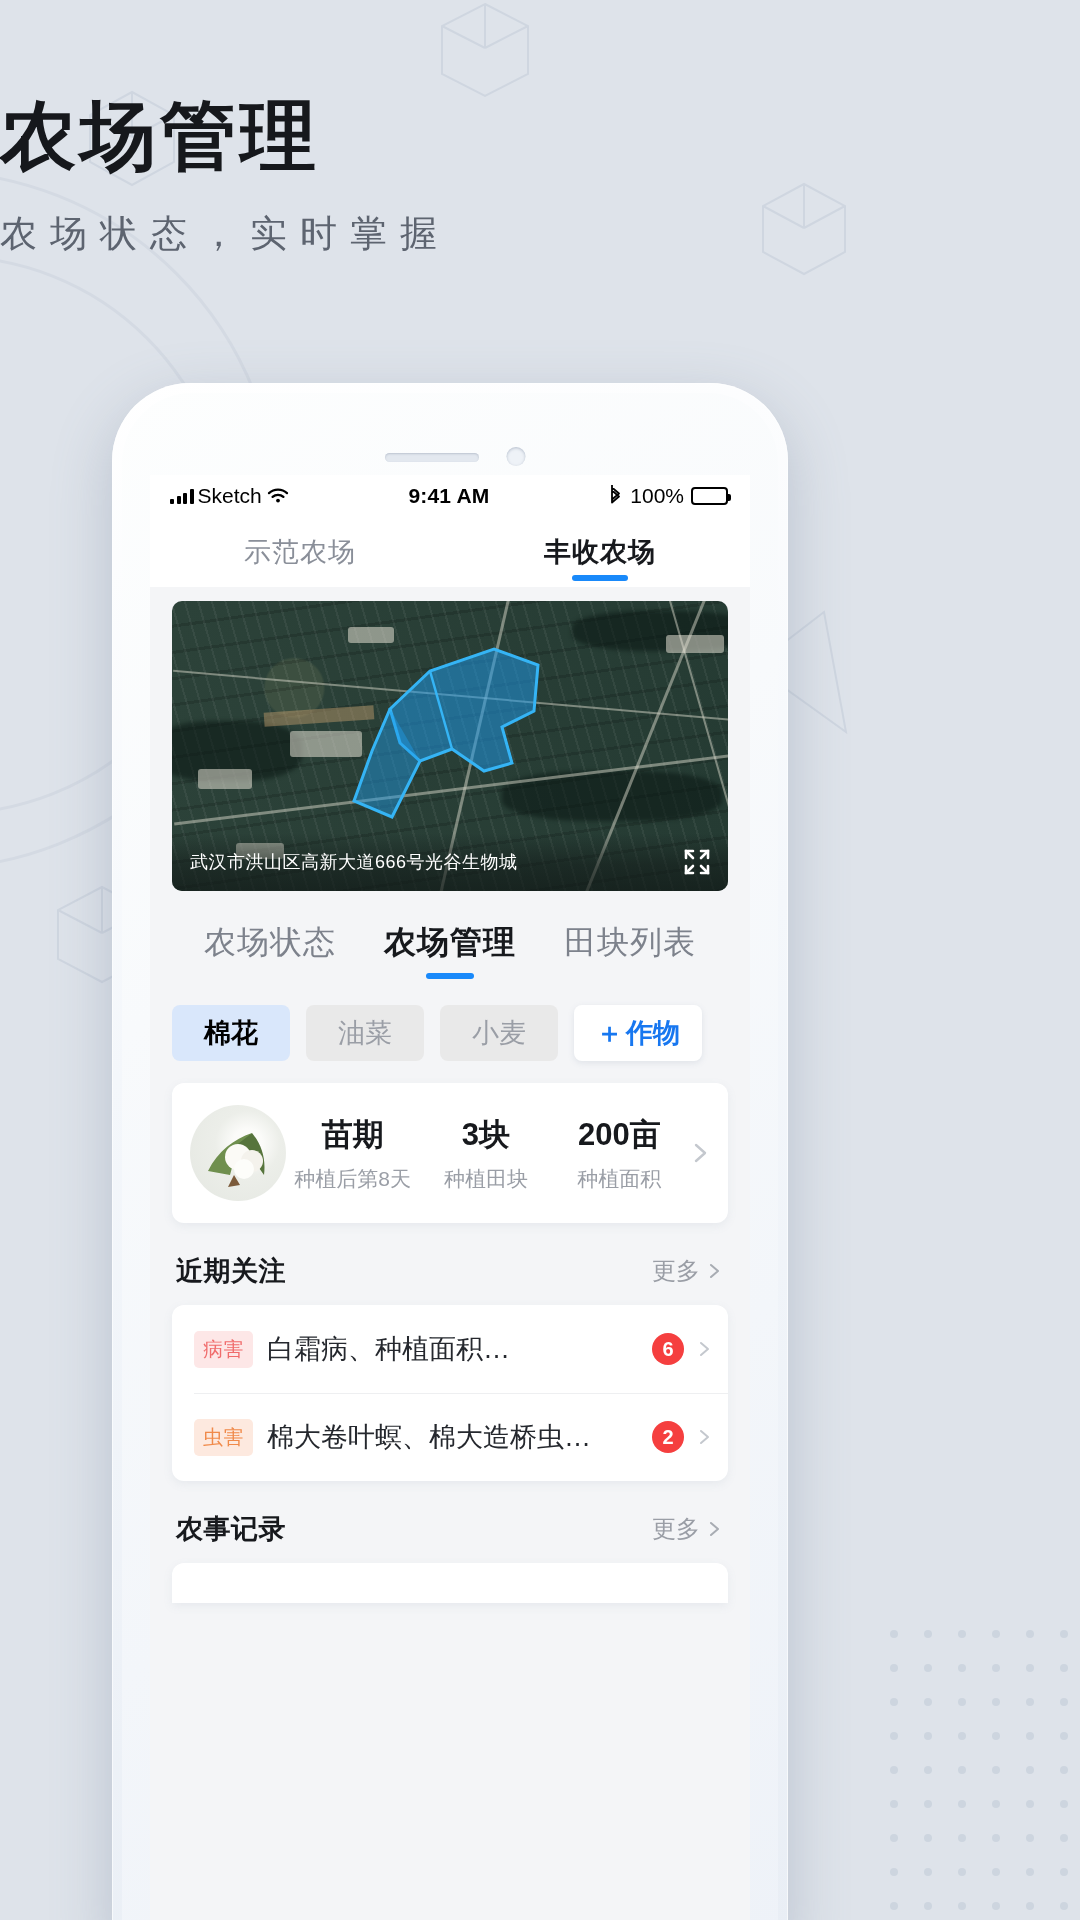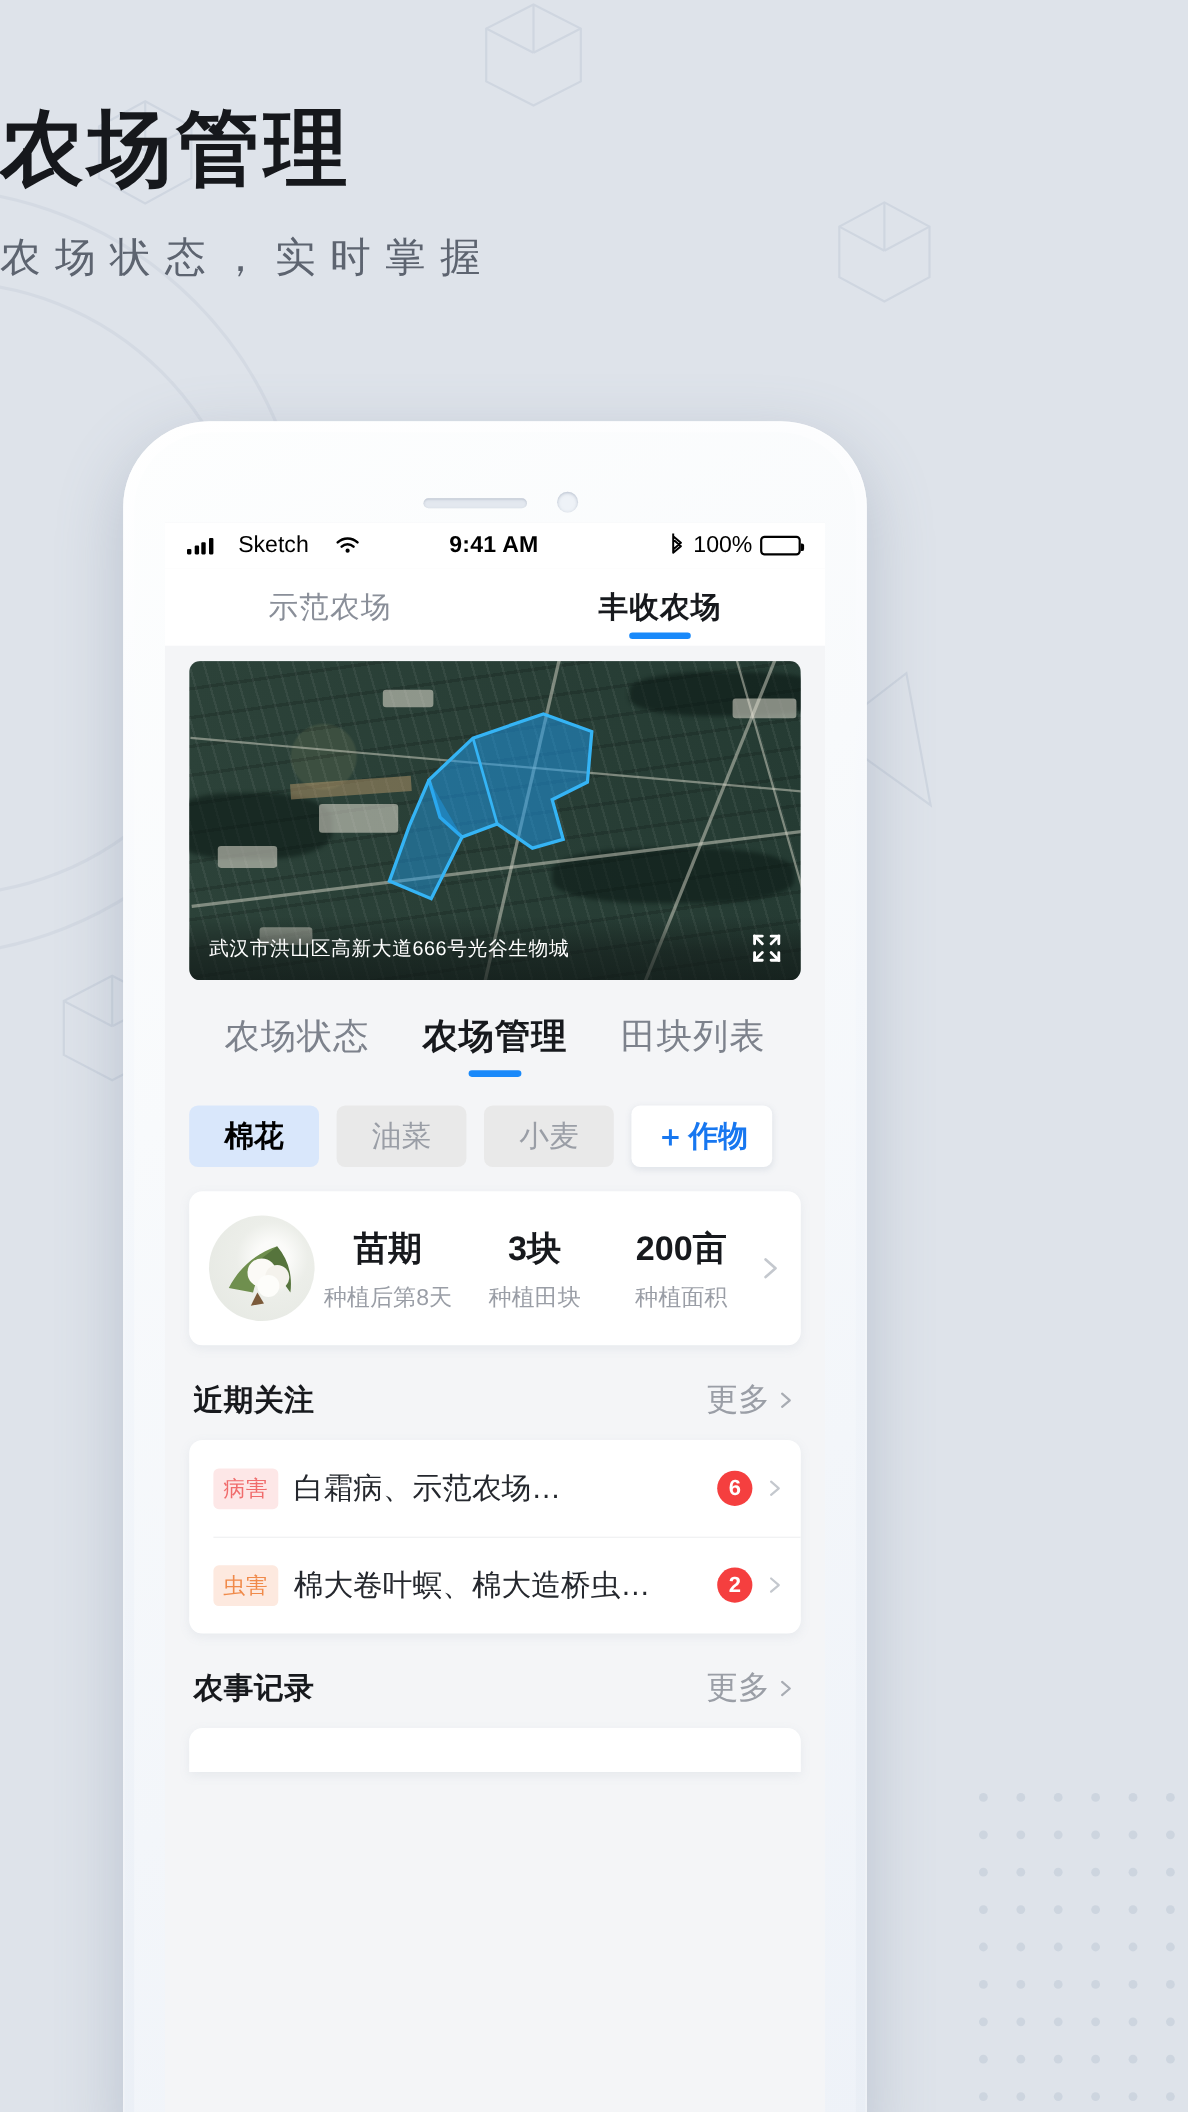--- a/index.html
+++ b/index.html
@@ -66,21 +66,21 @@
     overflow: hidden;
   }
 
   
   .statusbar {
     height: 42px; background: #fff;
     display: flex; align-items: center;
     padding: 0 22px 0 20px;
     font-size: 21px; color: #000; font-weight: 500;
   }
-  .sb-left { display: flex; align-items: center; gap: 23px; flex: 1; }
+  .sb-left { display: flex; align-items: center; gap: 4px; flex: 1; }
   .sb-center { flex: 0 0 auto; font-weight: 600; letter-spacing: .2px; }
   .sb-right { display: flex; align-items: center; gap: 7px; flex: 1; justify-content: flex-end; }
   .bars { display: flex; align-items: flex-end; gap: 2.5px; height: 15px; }
   .bars i { display: block; width: 4px; background: #000; border-radius: 1px; }
   .bars i:nth-child(1){height:5px}.bars i:nth-child(2){height:8px}
   .bars i:nth-child(3){height:11px}.bars i:nth-child(4){height:15px}
   .carrier { font-size: 21px; }
   .batt-shell {
     width: 37px; height: 18px; border: 2px solid #000; border-radius: 4px;
     position: relative; padding: 2px;
@@ -195,21 +195,21 @@
   .chev {
     flex: 0 0 28px; width: 28px; height: 28px; margin-right: 6px;
   }
 
   
   .sec-head {
     display: flex; align-items: center; justify-content: space-between;
     padding: 30px 26px 16px;
   }
   .sec-title { font-size: 27px; font-weight: bold; color: #17191d; letter-spacing: .5px; }
-  .sec-more { display: flex; align-items: center; gap: 4px; font-size: 29px; color: #9a9ea6; }
+  .sec-more { display: flex; align-items: center; gap: 4px; font-size: 24px; color: #9a9ea6; }
 
   
   .list-card {
     margin: 0 22px; background: #fff; border-radius: 12px;
     box-shadow: 0 3px 10px rgba(120,135,160,.10); overflow: hidden;
   }
   .list-row {
     display: flex; align-items: center; height: 88px;
     padding: 0 14px 0 22px; position: relative;
   }
@@ -478,21 +478,21 @@
         <span>更多</span>
         <svg width="20" height="20" viewBox="0 0 20 20">
           <path d="M7 4 L14 10 L7 16" stroke="#a8acb3" stroke-width="2" fill="none" stroke-linecap="round" stroke-linejoin="round"></path>
         </svg>
       </span>
     </div>
 
     <div class="list-card">
       <div class="list-row">
         <span class="tag t-pink">病害</span>
-        <span class="row-title">白霜病、示范农场…</span>
+        <span class="row-title">白霜病、种植面积…</span>
         <span class="badge">6</span>
         <svg width="20" height="20" viewBox="0 0 20 20">
           <path d="M7 4 L14 10 L7 16" stroke="#c4c8ce" stroke-width="2" fill="none" stroke-linecap="round" stroke-linejoin="round"></path>
         </svg>
       </div>
       <div class="list-row">
         <span class="tag t-orange">虫害</span>
         <span class="row-title">棉大卷叶螟、棉大造桥虫…</span>
         <span class="badge">2</span>
         <svg width="20" height="20" viewBox="0 0 20 20">

